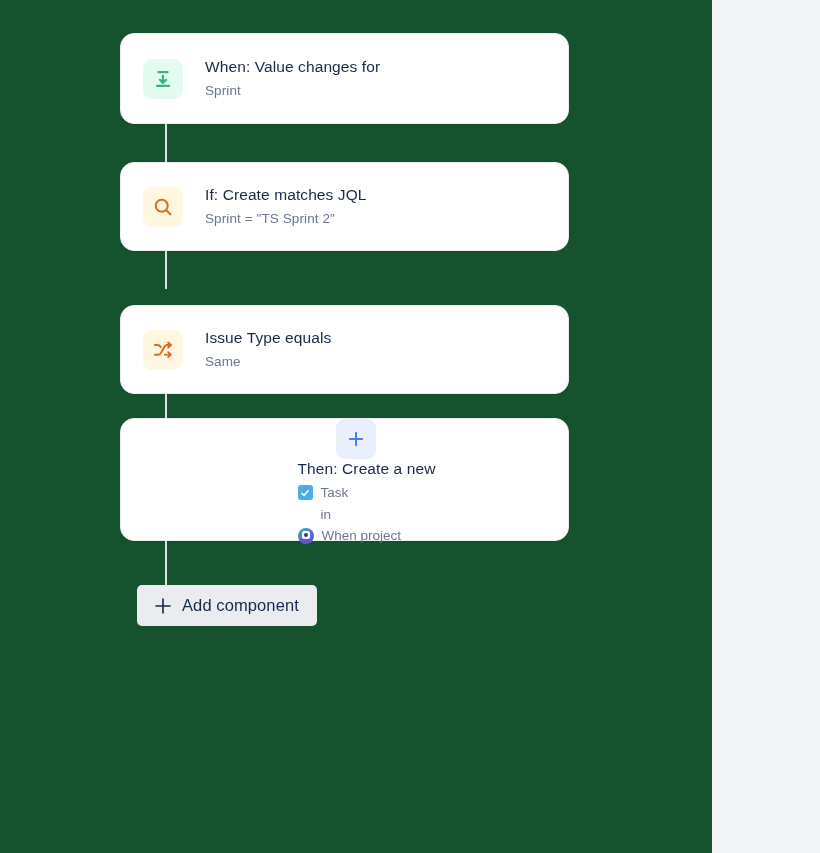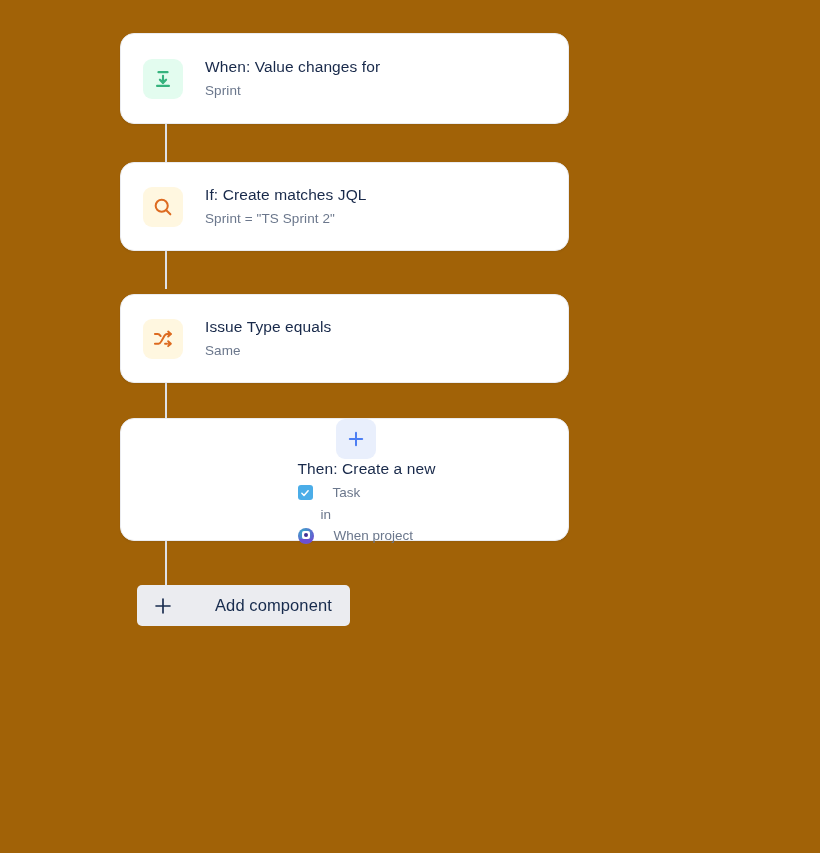--- a/index.html
+++ b/index.html
@@ -10,23 +10,23 @@
     width: 820px;
     height: 853px;
     background: #f4f5f7;
     font-family: "Liberation Sans", sans-serif;
     -webkit-font-smoothing: antialiased;
     overflow: hidden;
   }
 
   #canvas {
     position: relative;
-    width: 820px;
+    width: 712px;
     height: 853px;
-    background: #a16207;
+    background: #14532d;
   }
 
   
   .rail {
     position: absolute;
     left: 165px;
     width: 2px;
     background: #dfe1e6;
   }
 
@@ -83,21 +83,21 @@
   .then-lines { margin-top: 2px; }
   .then-row {
     display: flex;
     align-items: center;
     line-height: 19px;
     margin-top: 2px;
   }
   .then-row .lbl {
     font-size: 13.5px;
     color: #6b778c;
-    margin-left: 20px;
+    margin-left: 8px;
   }
   .then-word {
     font-size: 13.5px;
     color: #6b778c;
     line-height: 19px;
     margin-top: 3px;
     padding-left: 23px;
   }
 
   
@@ -158,21 +158,20 @@
     top: 585px;
     height: 41px;
     padding: 0 18px 0 16px;
     background: #ebecf0;
     border: none;
     border-radius: 5px;
     display: inline-flex;
     align-items: center;
     cursor: pointer;
     font-family: "Liberation Sans", sans-serif;
-    gap: 33px;
   }
   #add-component .plus-ico {
     margin-right: 9px;
     display: inline-flex;
     align-items: center;
   }
   #add-component .txt {
     font-size: 16.5px;
     color: #172b4d;
     letter-spacing: .1px;
@@ -209,21 +208,21 @@
         <circle cx="10.6" cy="10.6" r="6.6"></circle>
         <line x1="15.6" y1="15.6" x2="20" y2="20"></line>
       </svg>
     </div>
     <div class="card-text">
       <div class="card-title">If: Create matches JQL</div>
       <div class="card-sub">Sprint = "TS Sprint 2"</div>
     </div>
   </div>
 
-  <div class="card" style="top:294px;height:89px;">
+  <div class="card" style="top:305px;height:89px;">
     <div class="icon-tile yellow">
       <svg width="22" height="22" viewBox="0 0 24 24" fill="none" stroke="#dd6b20" stroke-width="2.1" stroke-linecap="round" stroke-linejoin="round">
         <path d="M3.2 6.6h3.1c1.5 0 2.3 1 3.2 2.2"></path>
         <path d="M20.4 6.6h-4c-2.6 0-3.4 3.2-5.3 6.3-1 1.6-1.8 4.2-4 4.2H3.2"></path>
         <polyline points="17.6,3.9 20.6,6.6 17.6,9.3" fill="#dd6b20" stroke="#dd6b20"></polyline>
         <path d="M14.2 17.1h2.2"></path>
         <polyline points="17.6,14.4 20.6,17.1 17.6,19.8" fill="#dd6b20" stroke="#dd6b20"></polyline>
       </svg>
     </div>
     <div class="card-text">

